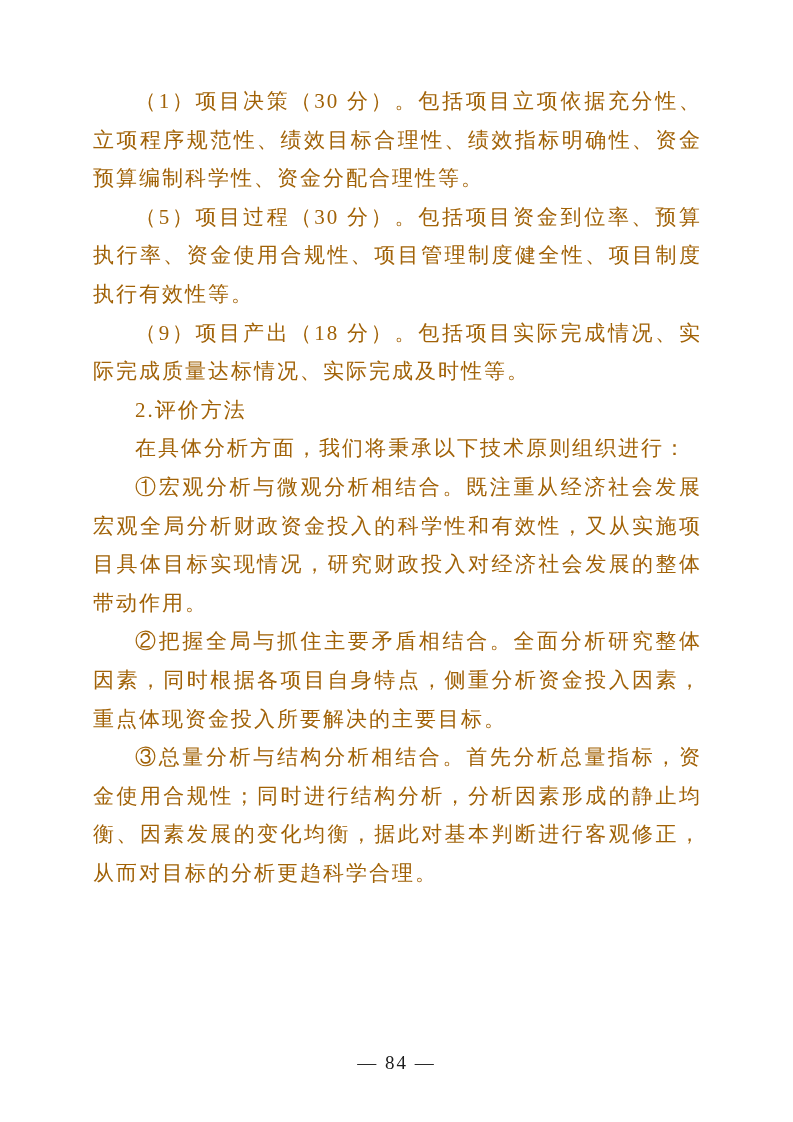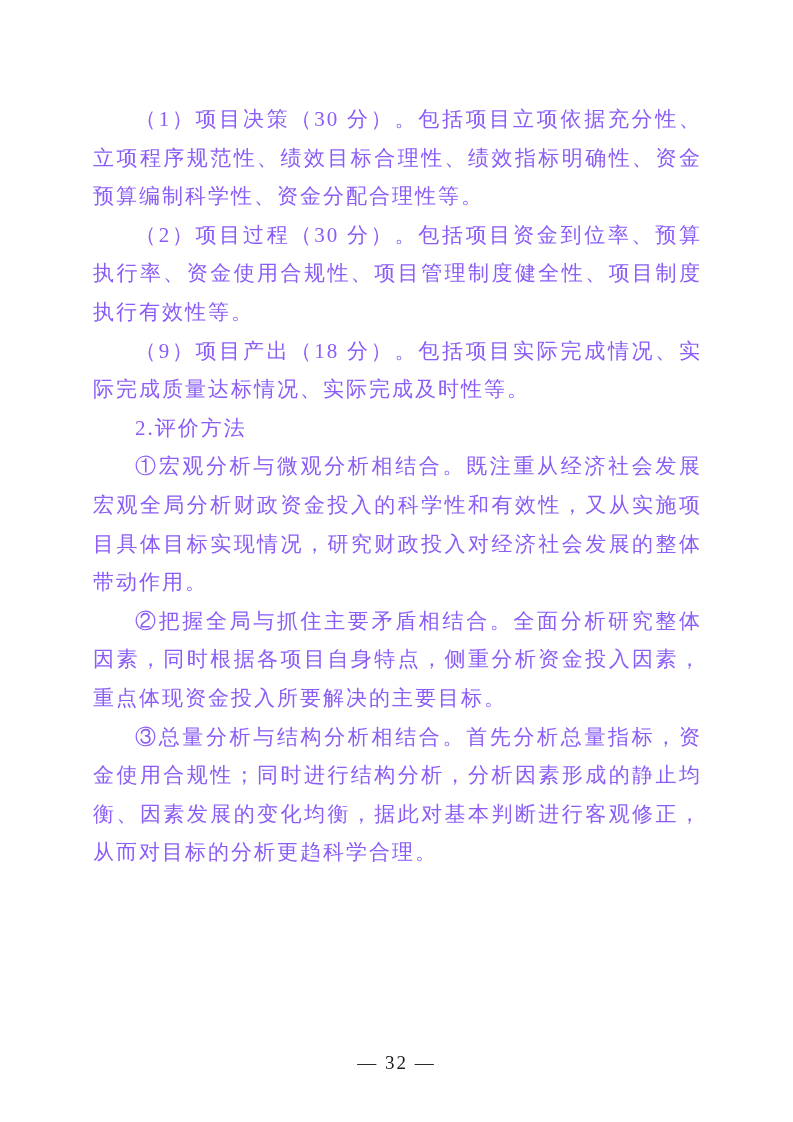--- a/index.html
+++ b/index.html
@@ -11,24 +11,24 @@
     overflow: hidden;
   }
   .page {
     position: relative;
     width: 793px;
     height: 1122px;
     background: #ffffff;
   }
   .content {
     position: absolute;
-    top: 100px;
+    top: 82px;
     left: 93px;
     width: 609px;
-    color: #8b5cf6;
+    color: #a16207;
   }
   .content p {
     font-size: 21px;
     line-height: 38.6px;
     letter-spacing: 2px;
     text-align: justify;
     text-indent: 2em;
     word-break: break-all;
   }
   .footer {
@@ -41,21 +41,22 @@
     letter-spacing: 2px;
     color: #1c1c1c;
   }
 </style>
 </head>
 <body>
 
 <div class="page">
   <div class="content">
     <p>（1）项目决策（30 分）。包括项目立项依据充分性、立项程序规范性、绩效目标合理性、绩效指标明确性、资金预算编制科学性、资金分配合理性等。</p>
-    <p>（2）项目过程（30 分）。包括项目资金到位率、预算执行率、资金使用合规性、项目管理制度健全性、项目制度执行有效性等。</p>
+    <p>（5）项目过程（30 分）。包括项目资金到位率、预算执行率、资金使用合规性、项目管理制度健全性、项目制度执行有效性等。</p>
     <p>（9）项目产出（18 分）。包括项目实际完成情况、实际完成质量达标情况、实际完成及时性等。</p>
     <p>2.评价方法</p>
+    <p>在具体分析方面，我们将秉承以下技术原则组织进行：</p>
     <p>①宏观分析与微观分析相结合。既注重从经济社会发展宏观全局分析财政资金投入的科学性和有效性，又从实施项目具体目标实现情况，研究财政投入对经济社会发展的整体带动作用。</p>
     <p>②把握全局与抓住主要矛盾相结合。全面分析研究整体因素，同时根据各项目自身特点，侧重分析资金投入因素，重点体现资金投入所要解决的主要目标。</p>
     <p>③总量分析与结构分析相结合。首先分析总量指标，资金使用合规性；同时进行结构分析，分析因素形成的静止均衡、因素发展的变化均衡，据此对基本判断进行客观修正，从而对目标的分析更趋科学合理。</p>
   </div>
-  <div class="footer">— 32 —</div>
+  <div class="footer">— 84 —</div>
 </div>
 
 </body></html>

